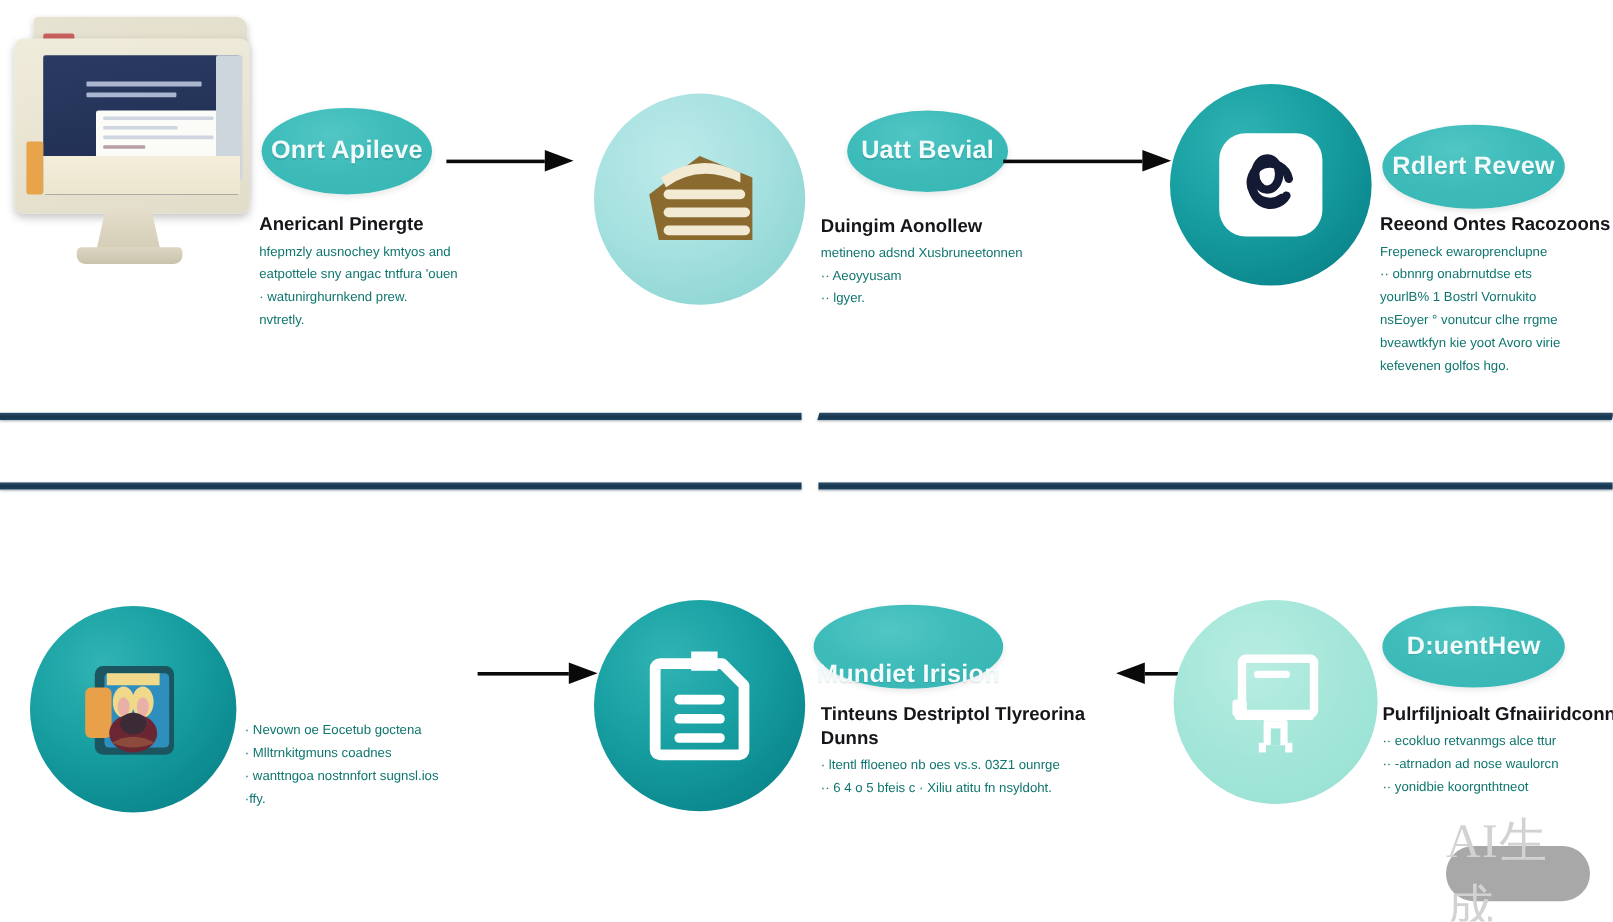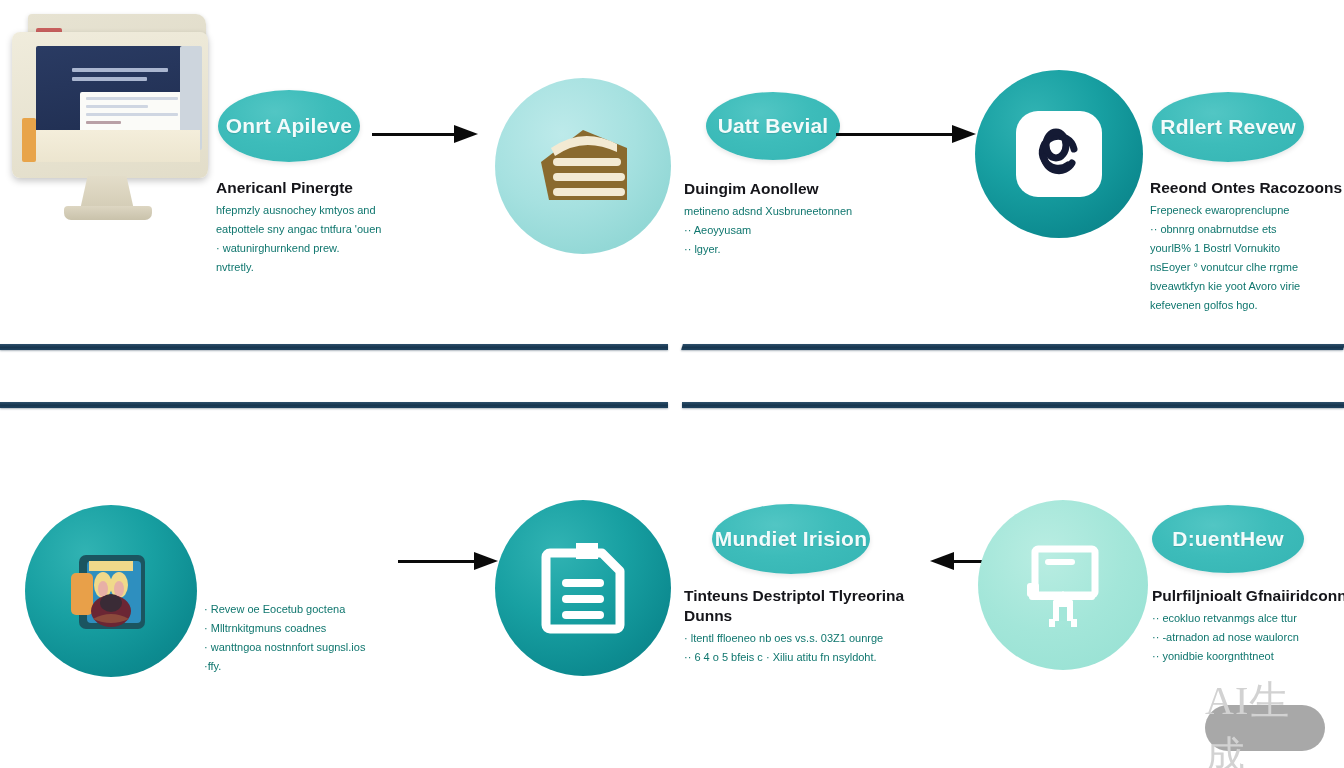--- a/index.html
+++ b/index.html
@@ -250,21 +250,21 @@
   <div class="medallion med-deep" style="left:975px; top:70px; width:168px; height:168px;">
     <div style="width:86px;height:86px;background:#ffffff;border-radius:22px;display:flex;align-items:center;justify-content:center;">
       <svg width="62" height="62" viewBox="0 0 62 62" aria-hidden="true">
         <path d="M46 26 a16 16 0 1 0 -6 16" fill="none" stroke="#141a34" stroke-width="7" stroke-linecap="round"></path>
         <ellipse cx="28" cy="22" rx="10" ry="13" fill="none" stroke="#141a34" stroke-width="7"></ellipse>
         <path d="M16 34 a15 15 0 0 0 28 6" fill="none" stroke="#141a34" stroke-width="7" stroke-linecap="round"></path>
       </svg>
     </div>
   </div>
 
-  <div class="pill" style="left:1152px; top:92px; width:152px; height:70px;">
+  <div class="pill" style="left:1152px; top:104px; width:152px; height:70px;">
     <span class="pill-text">Rdlert Revew</span>
   </div>
 
   <div class="copy" style="left:1150px; top:178px; width:200px;">
     <div class="heading">Reeond Ontes Racozoons</div>
     <div class="line">Frepeneck ewaroprenclupne</div>
     <div class="line">·· obnnrg onabrnutdse ets</div>
     <div class="line">yourlB% 1 Bostrl Vornukito</div>
     <div class="line">nsEoyer ° vonutcur clhe rrgme</div>
     <div class="line">bveawtkfyn kie yoot Avoro virie</div>
@@ -287,21 +287,21 @@
       <ellipse cx="44" cy="50" rx="5" ry="8" fill="#e8b0a6"></ellipse>
       <ellipse cx="60" cy="50" rx="5" ry="8" fill="#e8b0a6"></ellipse>
       <ellipse cx="52" cy="72" rx="20" ry="16" fill="#6b2634"></ellipse>
       <ellipse cx="52" cy="64" rx="11" ry="9" fill="#3a2b36"></ellipse>
       <path d="M34 80 q18 -10 36 0 q-18 8 -36 0z" fill="#8c4a3c"></path>
     </svg>
   </div>
 
 
   <div class="copy" style="left:204px; top:600px; width:200px;">
-    <div class="line">· Revew oe Eocetub goctena</div>
+    <div class="line">· Nevown oe Eocetub goctena</div>
     <div class="line">· Mlltrnkitgmuns coadnes</div>
     <div class="line">· wanttngoa nostnnfort sugnsl.ios</div>
     <div class="line">·ffy.</div>
   </div>
 
   <div class="arrow right" style="left:398px; top:553px; width:100px;">
     <div class="shaft"></div>
     <div class="head"></div>
   </div>
 
@@ -311,21 +311,21 @@
       <rect x="26" y="26" width="50" height="60" fill="#ffffff" opacity="0"></rect>
       <path d="M44 8 h22 v16 h-22 z" fill="#ffffff"></path>
       <rect x="30" y="44" width="42" height="8" rx="4" fill="#ffffff"></rect>
       <rect x="30" y="60" width="42" height="8" rx="4" fill="#ffffff"></rect>
       <rect x="30" y="76" width="42" height="8" rx="4" fill="#ffffff"></rect>
       <rect x="26" y="30" width="48" height="10" fill="#ffffff" opacity="0"></rect>
       <path d="M26 30 h48 v54 h-48z" fill="none"></path>
     </svg>
   </div>
 
-  <div class="pill" style="left:712px; top:504px; width:158px; height:70px;">
+  <div class="pill" style="left:678px; top:504px; width:158px; height:70px;align-items:flex-end;">
     <span class="pill-text">Mundiet Irision</span>
   </div>
 
   <div class="copy" style="left:684px; top:586px; width:240px;">
     <div class="heading">Tinteuns Destriptol Tlyreorina Dunns</div>
     <div class="line">· ltentl ffloeneo nb oes vs.s. 03Z1 ounrge</div>
     <div class="line">·· 6 4 o 5 bfeis c · Xiliu atitu fn nsyldoht.</div>
   </div>
 
   <div class="arrow left" style="left:930px; top:553px; width:56px;">

